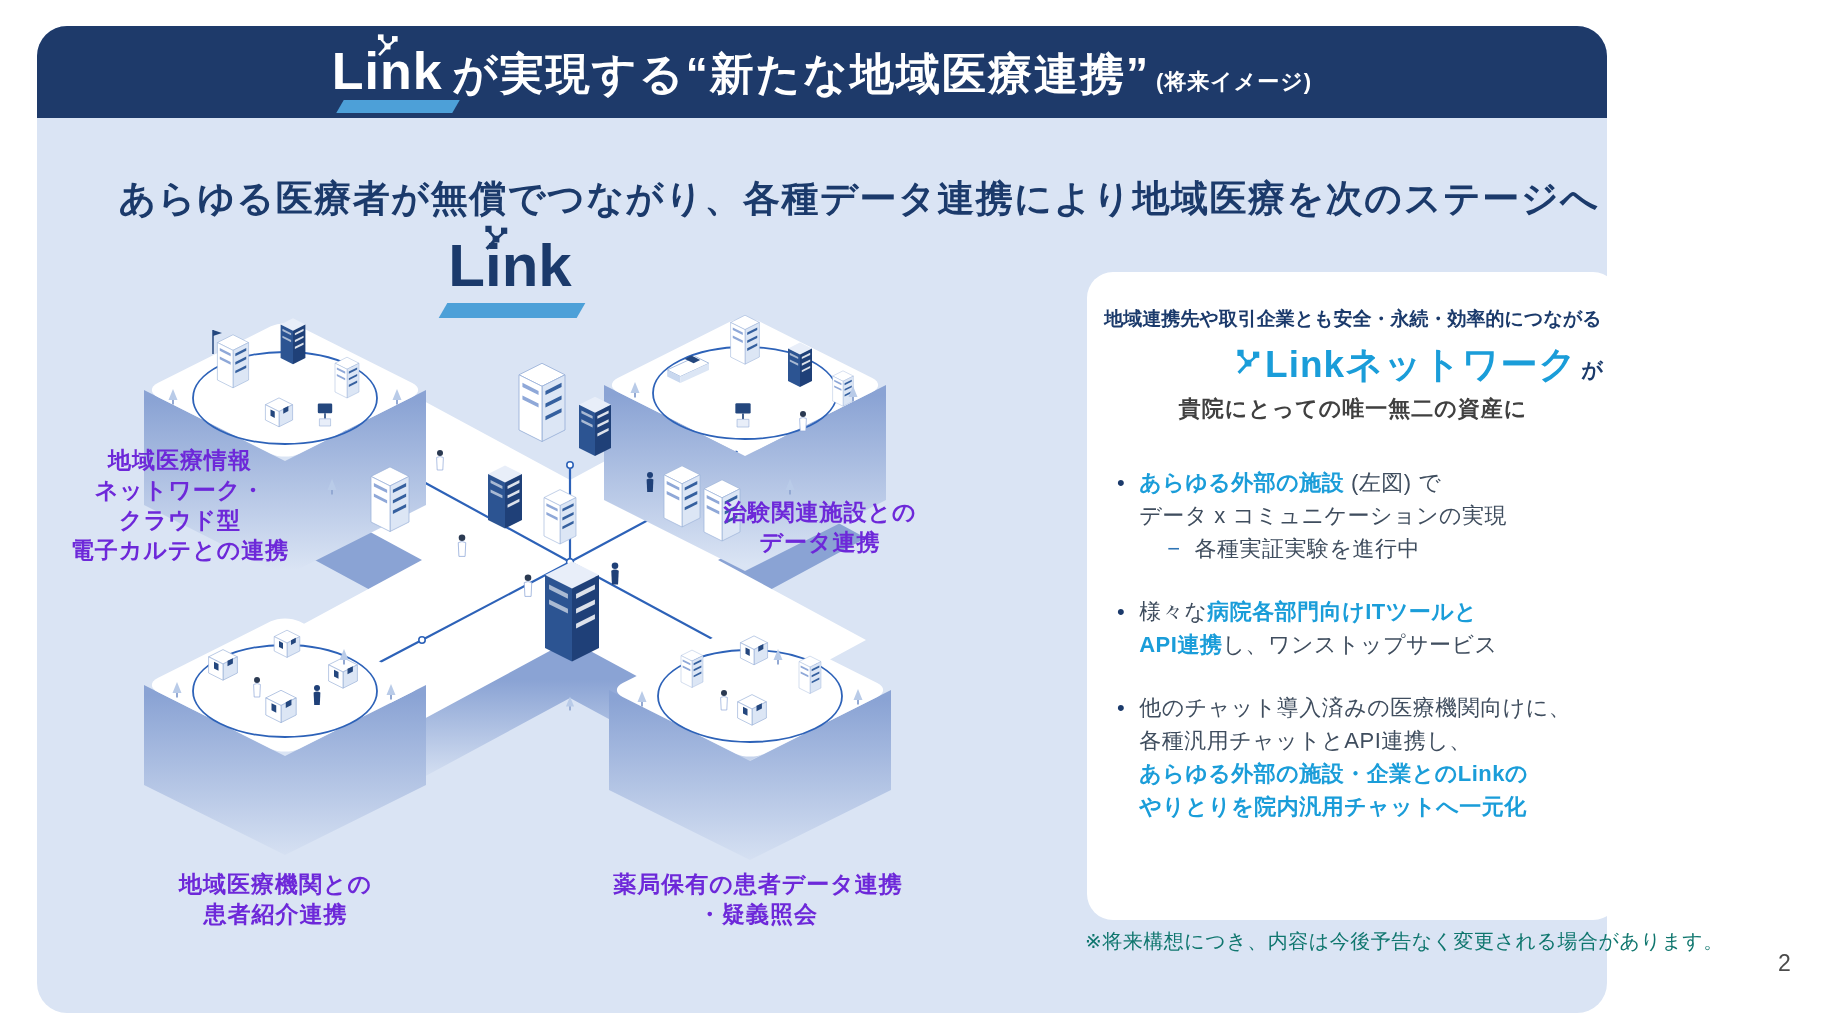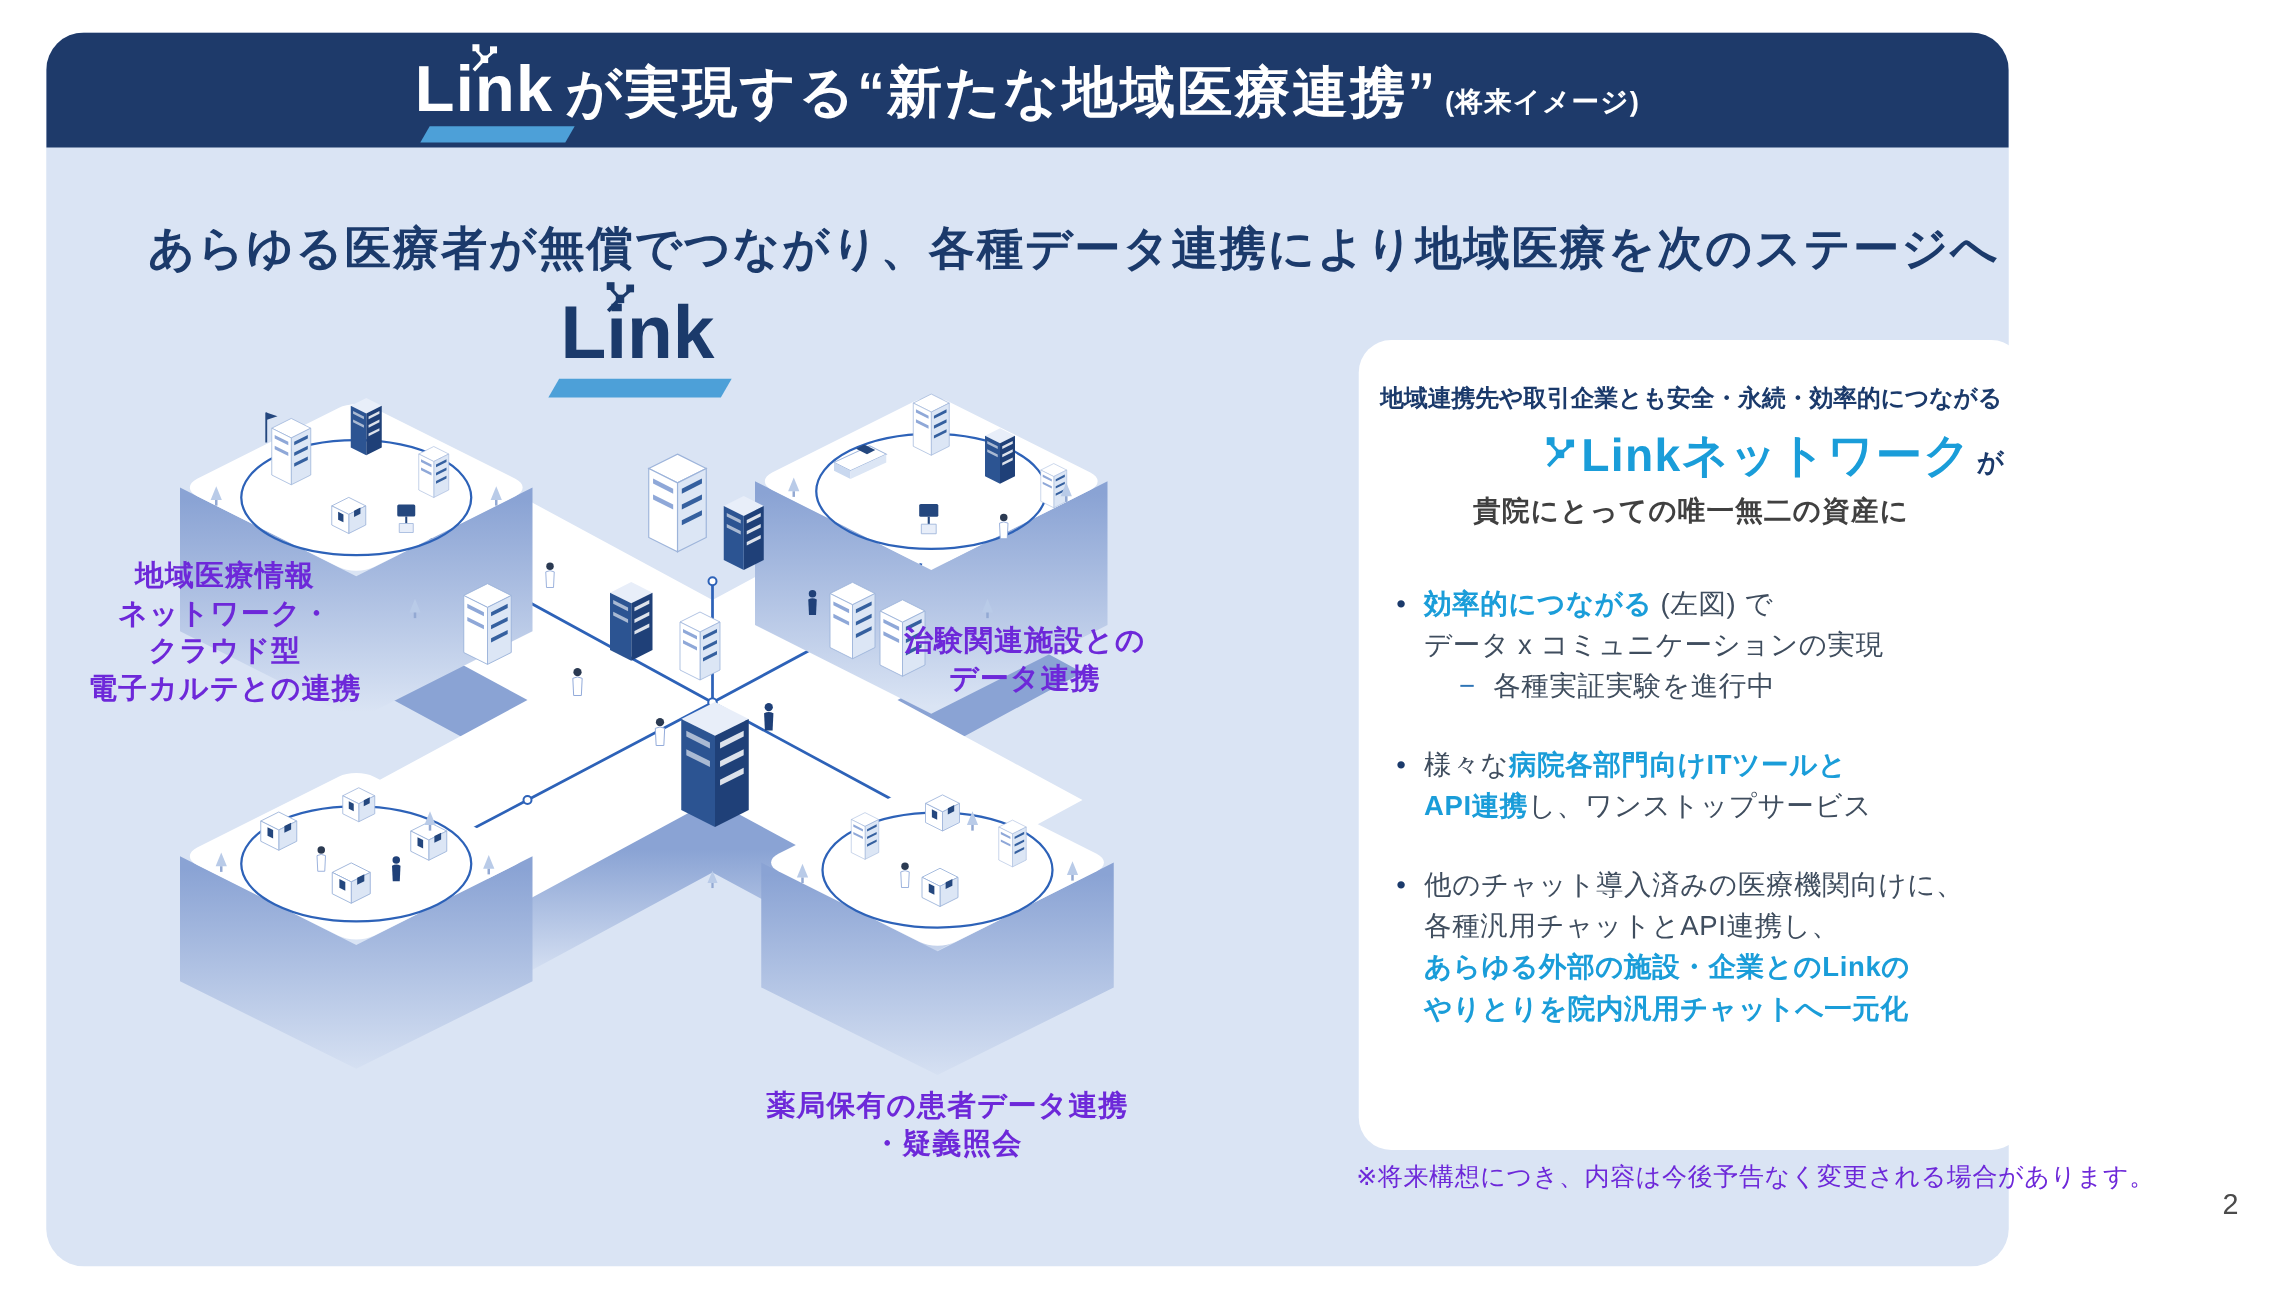--- a/index.html
+++ b/index.html
@@ -36,21 +36,21 @@
   .net-name{font-size:37px;font-weight:bold;color:#1a9dd9;letter-spacing:1px;}
   .net-suffix{font-size:21px;font-weight:bold;color:#1b3a6b;margin-left:4px;}
   .card-sub{text-align:center;font-size:22px;font-weight:bold;color:#404040;margin-top:4px;letter-spacing:1px;}
   .bullets{list-style:none;margin:42px 0 0;padding:0 0 0 14px;}
   .bullets li{display:flex;font-size:22px;line-height:1.5;color:#3f4d5e;margin-bottom:30px;letter-spacing:.5px;}
   .bm{color:#1b3a6b;margin-right:14px;}
   .hl{color:#1a9dd9;font-weight:bold;}
   .sub-item{display:flex;margin-left:28px;}
   .dash{color:#2e74b5;margin-right:14px;}
 
-  .footnote{position:absolute;left:1085px;top:928px;font-size:20px;color:#6d28d9;letter-spacing:.5px;}
+  .footnote{position:absolute;left:1085px;top:928px;font-size:20px;color:#0f766e;letter-spacing:.5px;}
   .page-num{position:absolute;left:1778px;top:950px;font-size:23px;color:#4b4b4b;}
 </style>
 </head>
 <body>
 
 <svg width="0" height="0" style="position:absolute" aria-hidden="true">
   <defs>
     <symbol id="icn-nodes" viewBox="0 0 24 24">
       <line x1="10.5" y1="15" x2="4.5" y2="21.5" stroke="currentColor" stroke-width="2.4"></line>
       <line x1="12" y1="13.5" x2="6.5" y2="7.5" stroke="currentColor" stroke-width="2"></line>
@@ -253,39 +253,41 @@
       <use href="#tree" transform="translate(480,430) scale(0.9)"></use>
     </g>
   </svg>
 
   <div class="diagram-label label-left">地域医療情報
 ネットワーク・
 クラウド型
 電子カルテとの連携</div>
   <div class="diagram-label label-right">治験関連施設との
 データ連携</div>
+  <div class="diagram-label label-bl">地域医療機関との
+患者紹介連携</div>
   <div class="diagram-label label-bc">薬局保有の患者データ連携
 ・疑義照会</div>
 
   <div class="card">
     <div class="card-intro">地域連携先や取引企業とも安全・永続・効率的につながる</div>
     <div class="net-line">
       <svg class="net-icon">
           <use href="#icn-nodes"></use>
         </svg>
       <span class="net-name">Linkネットワーク</span>
       <span class="net-suffix">が</span>
     </div>
     <div class="card-sub">貴院にとっての唯一無二の資産に</div>
 
     <ul class="bullets">
       <li>
         <span class="bm">•</span>
         <div>
-          <span class="hl">効率的につながる</span><span> (左図) で</span><br>
+          <span class="hl">あらゆる外部の施設</span><span> (左図) で</span><br>
           <span>データ x コミュニケーションの実現</span>
           <div class="sub-item">
             <span class="dash">−</span>
             <span>各種実証実験を進行中</span>
           </div>
         </div>
       </li>
       <li>
         <span class="bm">•</span>
         <div>

